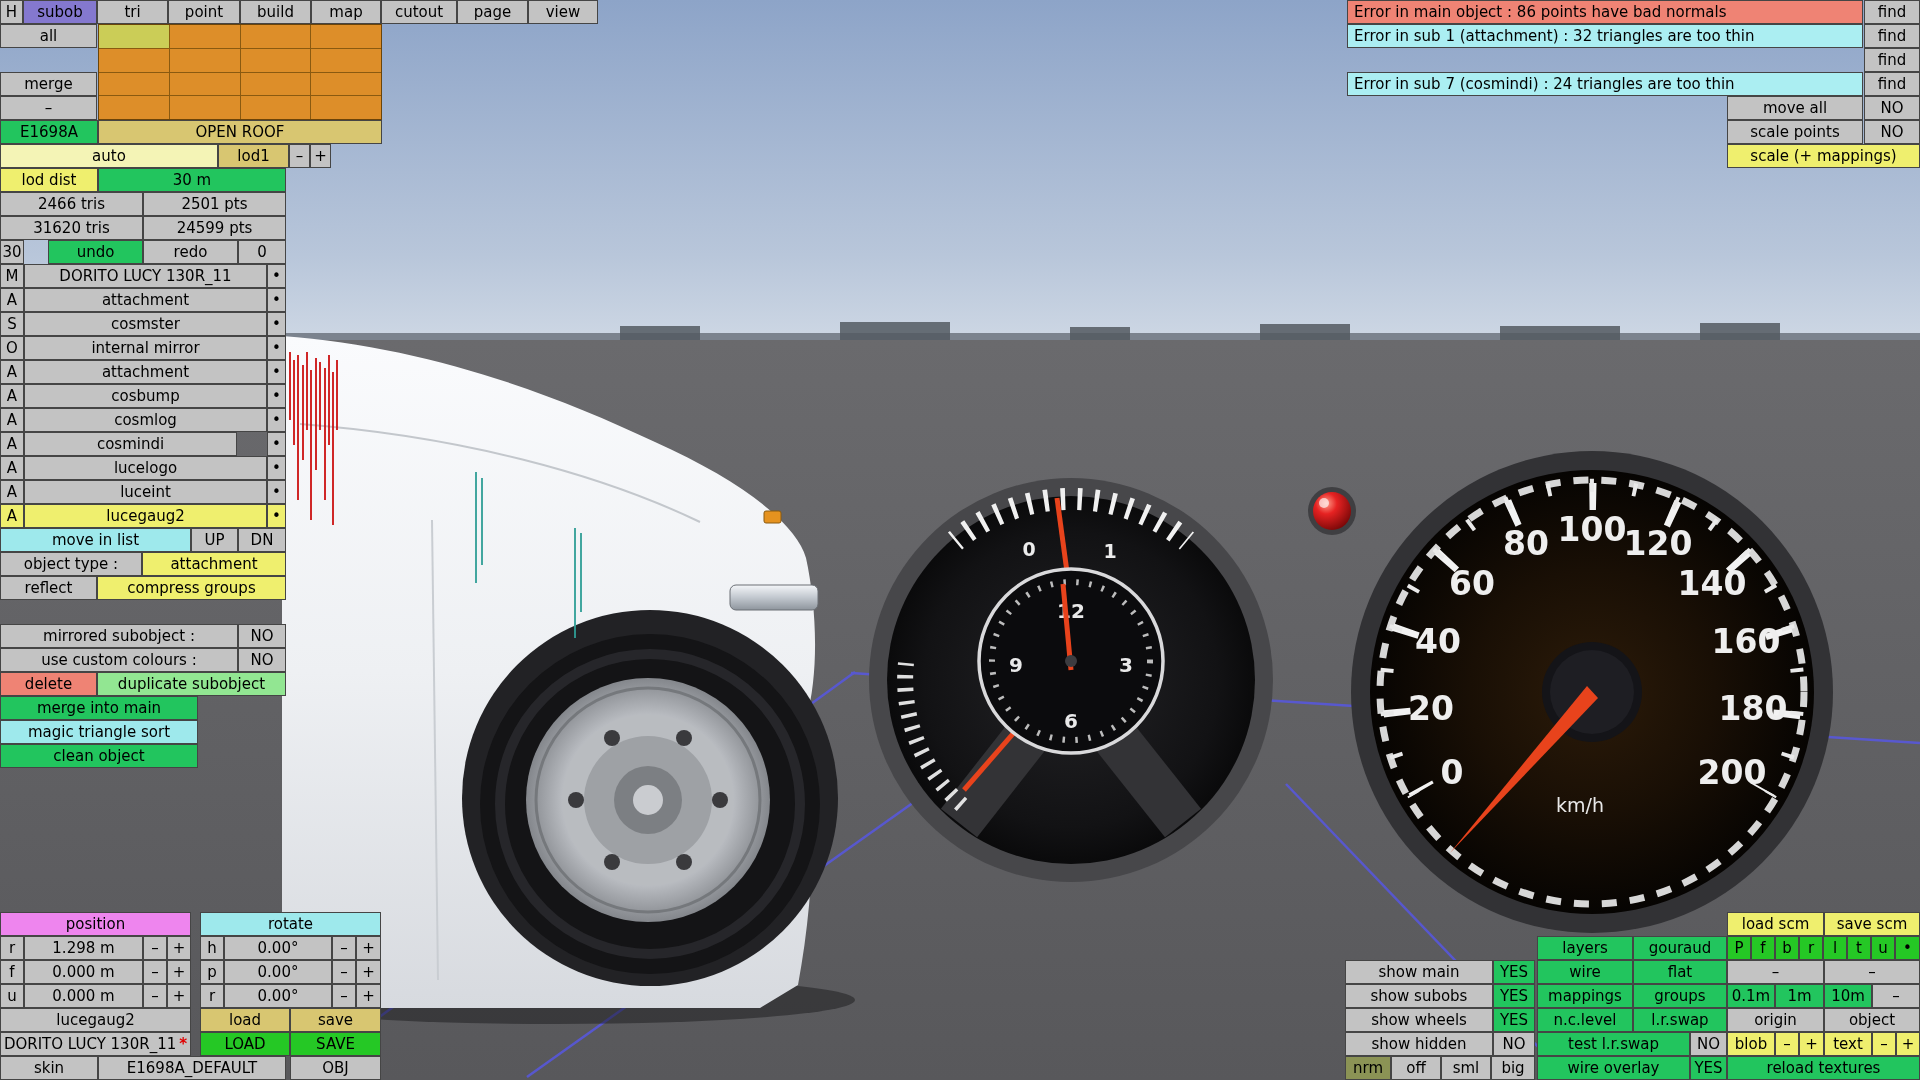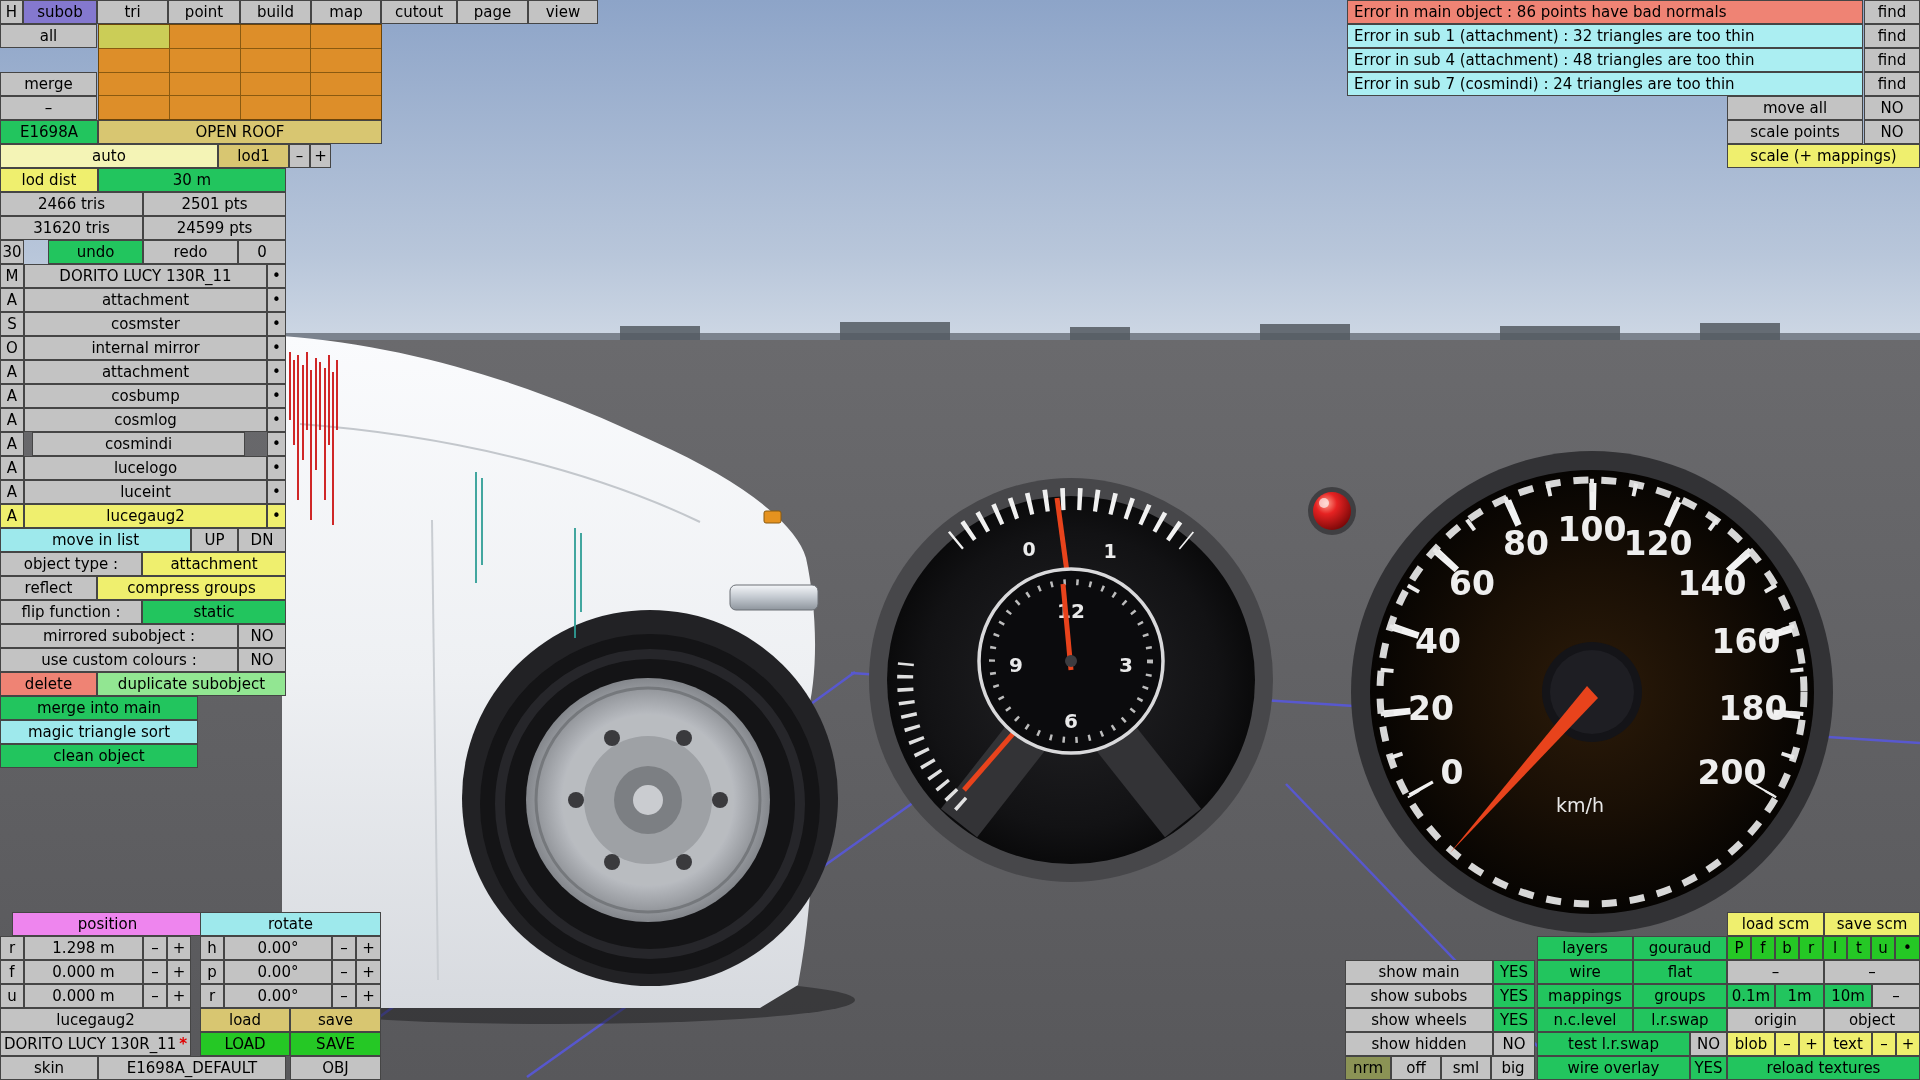--- a/index.html
+++ b/index.html
@@ -291,21 +291,21 @@
     <div class="c" style="left:24px;width:243px">cosbump</div>
     <div class="c" style="left:267px;width:19px">•</div>
   </div>
   <div class="r" style="top:408px">
     <div class="c" style="left:0;width:24px">A</div>
     <div class="c" style="left:24px;width:243px">cosmlog</div>
     <div class="c" style="left:267px;width:19px">•</div>
   </div>
   <div class="r" style="top:432px">
     <div class="c" style="left:0;width:24px">A</div>
-    <div class="c" style="left:32px;width:213px">cosmindi</div>
+    <div class="c" style="left:24px;width:213px">cosmindi</div>
     <div class="c" style="left:267px;width:19px">•</div>
   </div>
   <div class="r" style="top:456px">
     <div class="c" style="left:0;width:24px">A</div>
     <div class="c" style="left:24px;width:243px">lucelogo</div>
     <div class="c" style="left:267px;width:19px">•</div>
   </div>
   <div class="r" style="top:480px">
     <div class="c" style="left:0;width:24px">A</div>
     <div class="c" style="left:24px;width:243px">luceint</div>
@@ -323,24 +323,20 @@
     <div class="c" style="left:238px;width:48px">DN</div>
   </div>
   <div class="r" style="top:552px">
     <div class="c" style="left:0;width:142px">object type :</div>
     <div class="c yel" style="left:142px;width:144px">attachment</div>
   </div>
   <div class="r" style="top:576px">
     <div class="c" style="left:0;width:97px">reflect</div>
     <div class="c yel" style="left:97px;width:189px">compress groups</div>
   </div>
-  <div class="r" style="top:600px">
-    <div class="c" style="left:0;width:142px">flip function :</div>
-    <div class="c lav" style="left:142px;width:144px">static</div>
-  </div>
   <div class="r" style="top:624px">
     <div class="c" style="left:0;width:238px">mirrored subobject :</div>
     <div class="c" style="left:238px;width:48px">NO</div>
   </div>
   <div class="r" style="top:648px">
     <div class="c" style="left:0;width:238px">use custom colours :</div>
     <div class="c" style="left:238px;width:48px">NO</div>
   </div>
   <div class="r" style="top:672px">
     <div class="c sal" style="left:0;width:97px">delete</div>
@@ -358,41 +354,40 @@
 
   <div class="r" style="top:0">
     <div class="c sal left" style="left:1347px;width:516px">Error in main object : 86 points have bad normals</div>
     <div class="c" style="left:1864px;width:56px">find</div>
   </div>
   <div class="r" style="top:24px">
     <div class="c ecy left" style="left:1347px;width:516px">Error in sub 1 (attachment) : 32 triangles are too thin</div>
     <div class="c" style="left:1864px;width:56px">find</div>
   </div>
   <div class="r" style="top:48px">
-    <div class="c ecy left" style="left:1347px;width:516px">Error in sub 4 (attachment) : 48 triangles are too thin</div>
     <div class="c" style="left:1864px;width:56px">find</div>
   </div>
   <div class="r" style="top:72px">
     <div class="c ecy left" style="left:1347px;width:516px">Error in sub 7 (cosmindi) : 24 triangles are too thin</div>
     <div class="c" style="left:1864px;width:56px">find</div>
   </div>
   <div class="r" style="top:96px">
     <div class="c" style="left:1727px;width:136px">move all</div>
     <div class="c" style="left:1864px;width:56px">NO</div>
   </div>
   <div class="r" style="top:120px">
     <div class="c" style="left:1727px;width:136px">scale points</div>
     <div class="c" style="left:1864px;width:56px">NO</div>
   </div>
   <div class="r" style="top:144px">
     <div class="c yel" style="left:1727px;width:193px">scale (+ mappings)</div>
   </div>
 
   <div class="r" style="top:912px">
-    <div class="c mag" style="left:12px;width:191px">position</div>
+    <div class="c mag" style="left:0;width:191px">position</div>
     <div class="c cyn" style="left:200px;width:181px">rotate</div>
   </div>
   <div class="r" style="top:936px">
     <div class="c" style="left:0;width:24px">r</div>
     <div class="c" style="left:24px;width:119px">1.298 m</div>
     <div class="c" style="left:143px;width:24px">–</div>
     <div class="c" style="left:167px;width:24px">+</div>
     <div class="c" style="left:200px;width:24px">h</div>
     <div class="c" style="left:224px;width:108px">0.00°</div>
     <div class="c" style="left:332px;width:24px">–</div>

